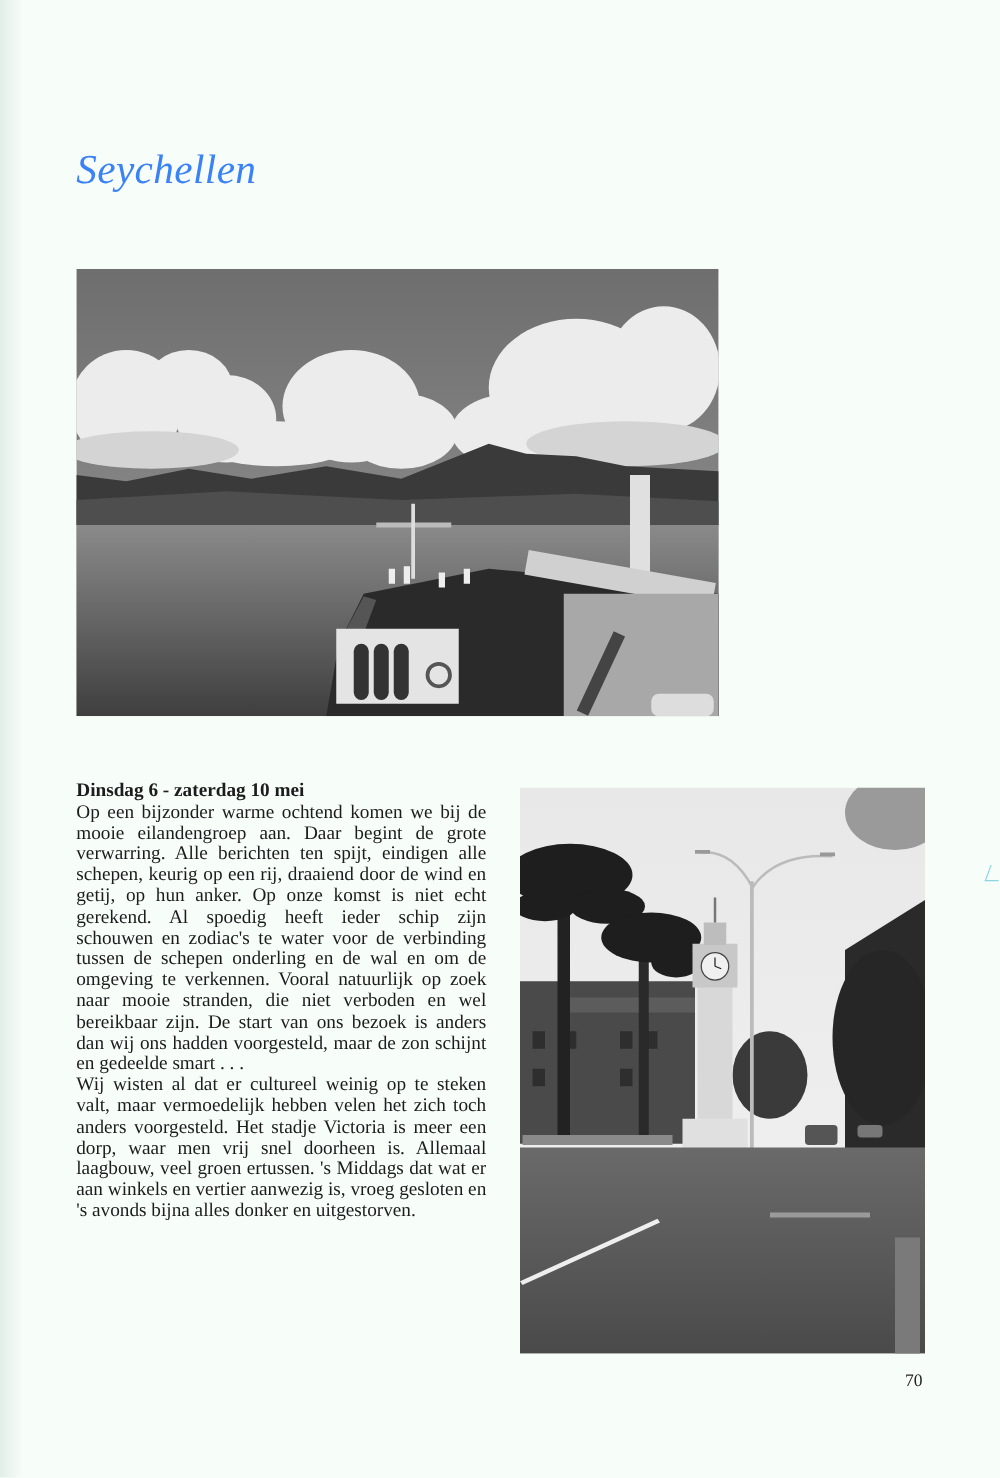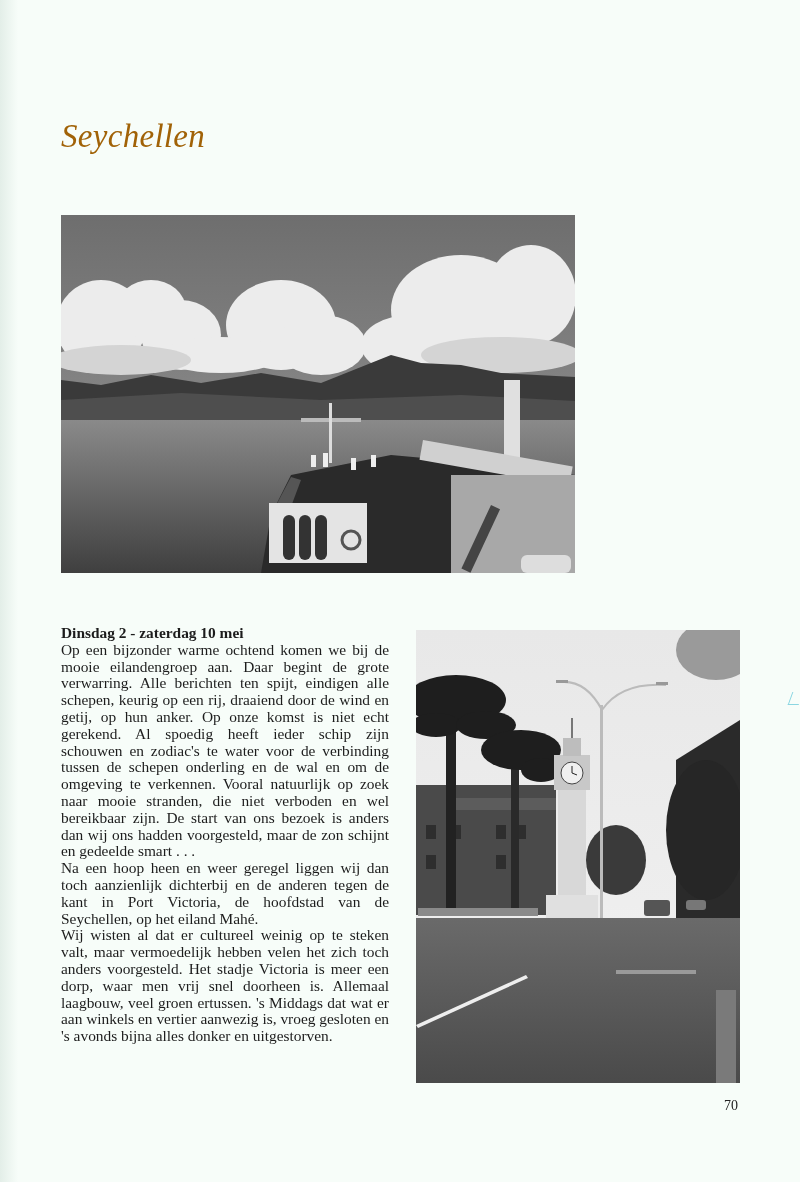--- a/index.html
+++ b/index.html
@@ -9,21 +9,21 @@
       font-family: "Liberation Serif", "DejaVu Serif", serif;
       color: #1a1a1a;
     }
     .left-shade {
       position: absolute; left: 0; top: 0; width: 18px; height: 1182px;
       background: linear-gradient(to right, #e3eee8, #f7fdf9);
     }
     .title {
       position: absolute; left: 61px; top: 118px;
       font-size: 33px; font-style: italic; letter-spacing: 0.3px;
-      color: #a16207;
+      color: #3b82f6;
     }
     .photo { position: absolute; overflow: hidden; }
     .photo svg { display: block; width: 100%; height: 100%; }
     #photo-ship { left: 61px; top: 215px; width: 514px; height: 358px; }
     #photo-clock { left: 416px; top: 630px; width: 324px; height: 453px; }
     .body-text {
       position: absolute; left: 61px; top: 625px; width: 328px;
       font-size: 15.4px; line-height: 16.8px; text-align: justify;
       color: #1c1c1c;
     }
@@ -98,23 +98,22 @@
       <rect x="250" y="240" width="5" height="12"></rect>
       <rect x="262" y="238" width="5" height="14"></rect>
       <rect x="290" y="243" width="5" height="12"></rect>
       <rect x="310" y="240" width="5" height="12"></rect>
     </g>
     <rect x="460" y="340" width="50" height="18" rx="6" fill="#ddd"></rect>
   </svg>
 </div>
 
 <div class="body-text">
-  <span class="heading">Dinsdag 2 - zaterdag 10 mei</span>
+  <span class="heading">Dinsdag 6 - zaterdag 10 mei</span>
   <p>Op een bijzonder warme ochtend komen we bij de mooie eilandengroep aan. Daar begint de grote verwarring. Alle berichten ten spijt, eindigen alle schepen, keurig op een rij, draaiend door de wind en getij, op hun anker. Op onze komst is niet echt gerekend. Al spoedig heeft ieder schip zijn schouwen en zodiac's te water voor de verbinding tussen de schepen onderling en de wal en om de omgeving te verkennen. Vooral natuurlijk op zoek naar mooie stranden, die niet verboden en wel bereikbaar zijn. De start van ons bezoek is anders dan wij ons hadden voorgesteld, maar de zon schijnt en gedeelde smart . . .</p>
-  <p>Na een hoop heen en weer geregel liggen wij dan toch aanzienlijk dichterbij en de anderen tegen de kant in Port Victoria, de hoofdstad van de Seychellen, op het eiland Mahé.</p>
   <p>Wij wisten al dat er cultureel weinig op te steken valt, maar vermoedelijk hebben velen het zich toch anders voorgesteld. Het stadje Victoria is meer een dorp, waar men vrij snel doorheen is. Allemaal laagbouw, veel groen ertussen. 's Middags dat wat er aan winkels en vertier aanwezig is, vroeg gesloten en 's avonds bijna alles donker en uitgestorven.</p>
 </div>
 
 <div class="photo" id="photo-clock">
   <svg viewBox="0 0 324 453" preserveAspectRatio="none">
     <defs>
       <linearGradient id="sky2" x1="0" y1="0" x2="0" y2="1">
         <stop offset="0" stop-color="#e8e8e8"></stop>
         <stop offset="1" stop-color="#f2f2f2"></stop>
       </linearGradient>

